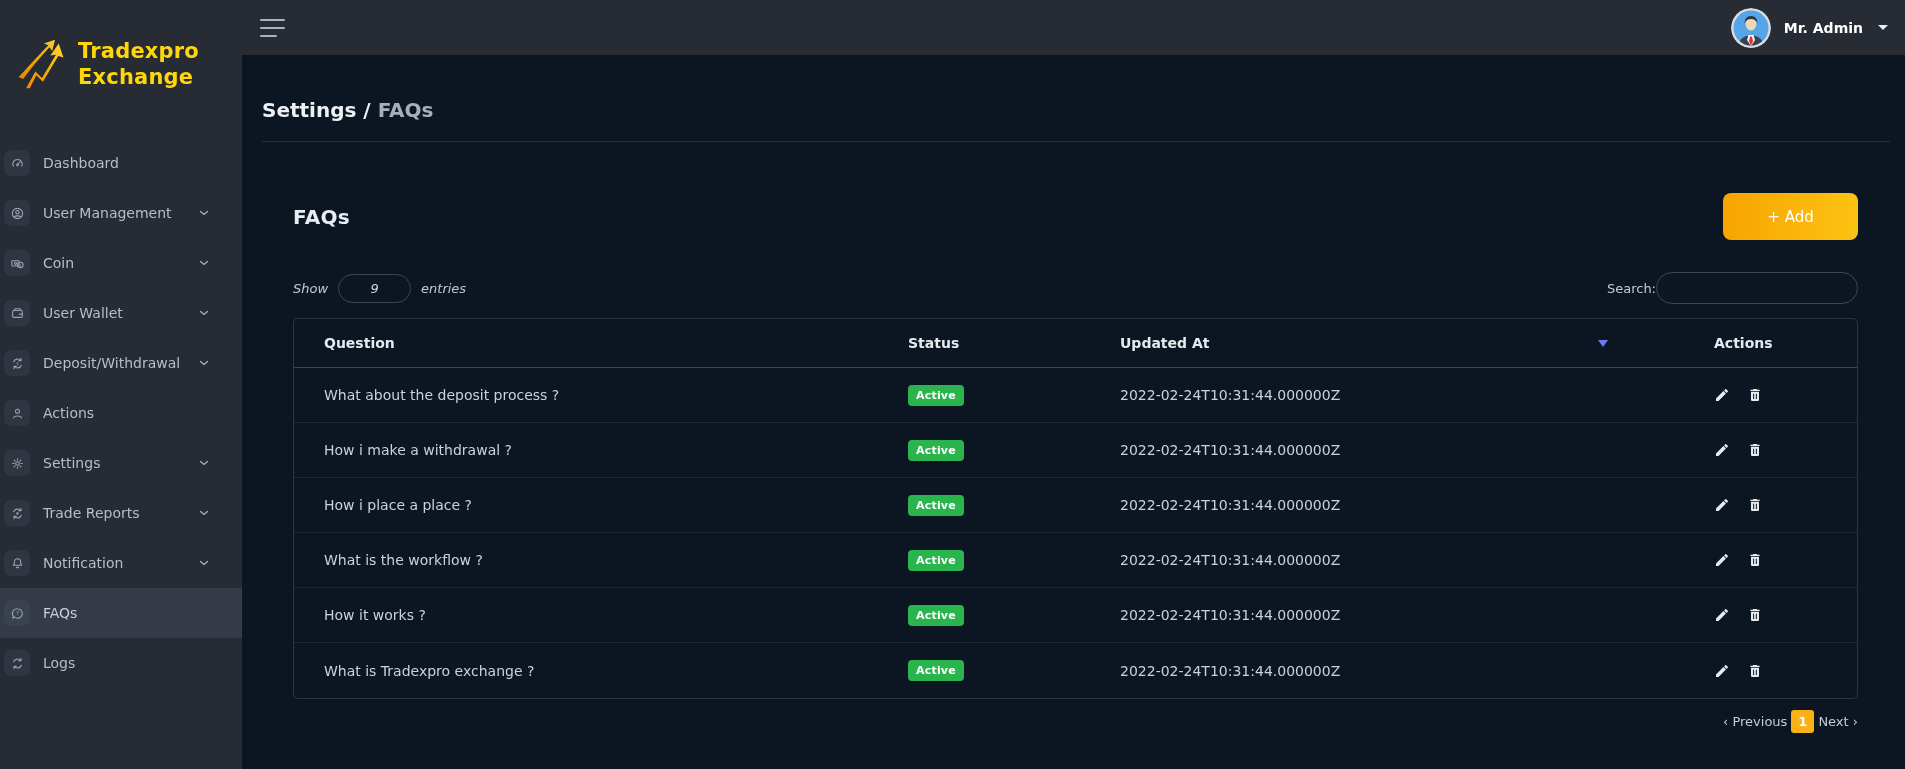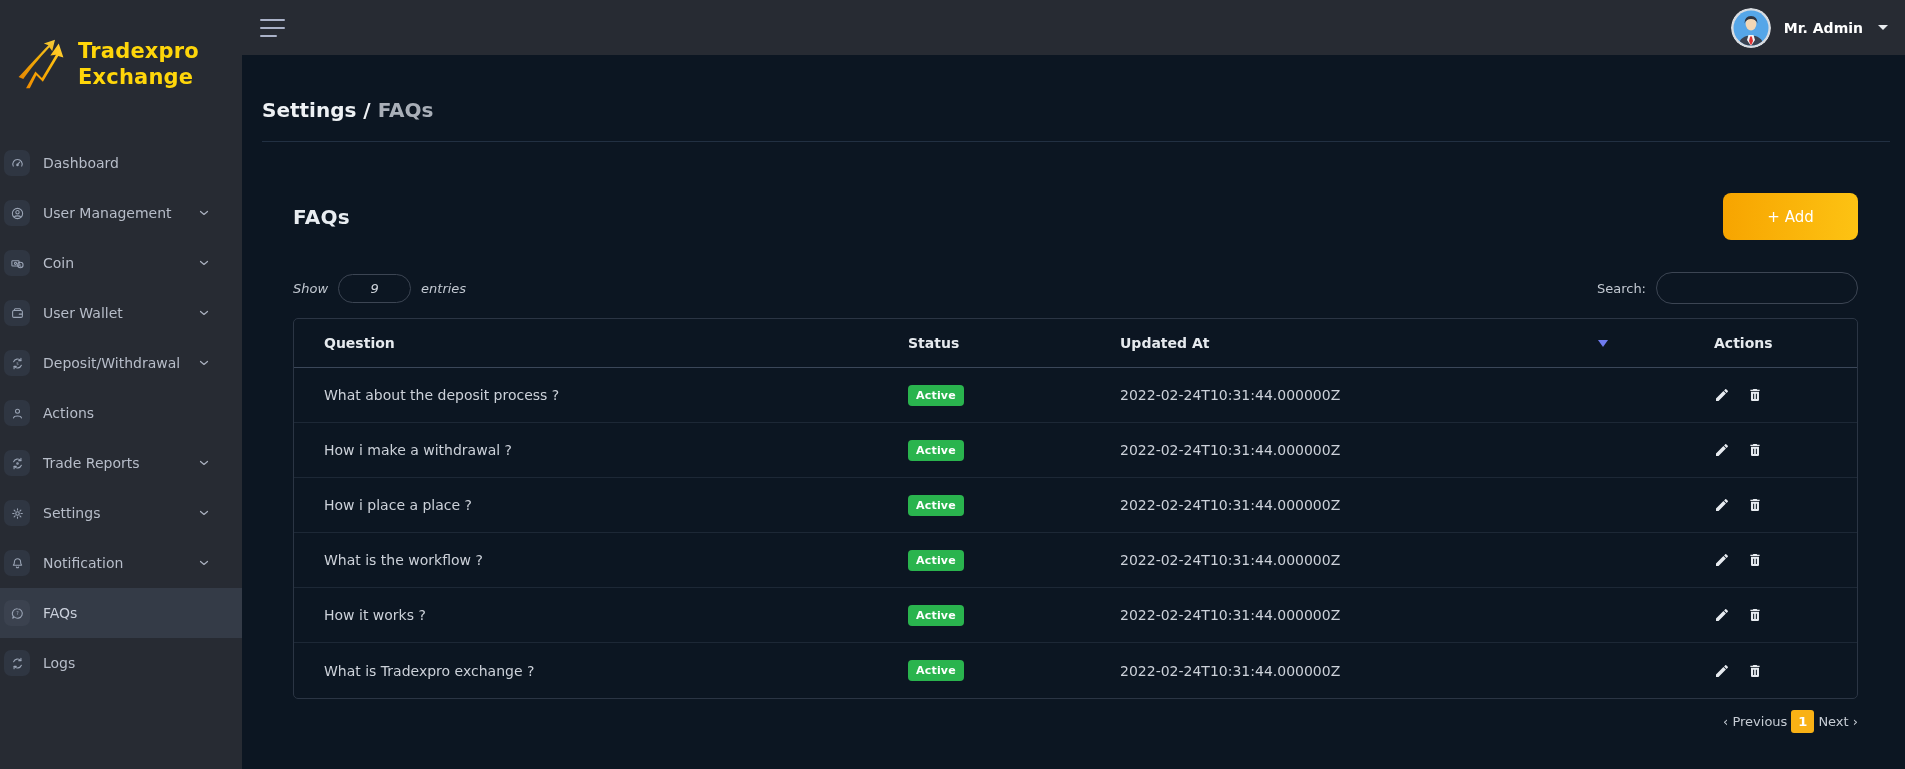--- a/index.html
+++ b/index.html
@@ -52,21 +52,21 @@
 
   
   .panel{margin:0 47px 0 51px;}
   .panel-head{margin-top:51px;height:47px;display:flex;align-items:center;justify-content:space-between;}
   .panel-head h2{font-size:20px;font-weight:700;color:#e9edf1;letter-spacing:.3px;}
   .add-btn{width:135px;height:47px;border:none;border-radius:8px;cursor:pointer;color:#ffffff;font-size:15px;font-weight:400;font-family:inherit;background:linear-gradient(93deg,var(--button-gradient-start) 0%,var(--button-gradient-end) 100%);}
 
   .controls{margin-top:32px;display:flex;align-items:center;justify-content:space-between;height:32px;font-size:13px;color:#c3c9d2;}
   .show-entries{display:flex;align-items:center;gap:10px;font-style:italic;}
   .select-pill{width:73px;height:29px;border:1px solid #3c4553;border-radius:15px;display:flex;align-items:center;justify-content:center;color:#cfd4db;font-size:13px;cursor:pointer;background:transparent;}
-  .search{display:flex;align-items:center;gap:10px;}
+  .search{display:flex;align-items:center;}
   .search-input{width:202px;height:32px;border:1px solid #3c4553;border-radius:16px;background:transparent;outline:none;color:#dfe3e9;font-size:14px;padding:0 14px;font-family:inherit;}
 
   
   .table-card{margin-top:14px;border:1px solid #2b3544;border-radius:5px;overflow:hidden;}
   .trow{display:grid;grid-template-columns:584px 212px 571px 1fr;align-items:center;height:55px;border-bottom:1px solid #1d2836;font-size:14px;color:#ccd1d9;}
   .trow:last-child{border-bottom:none;}
   .thead{height:49px;font-weight:700;color:#e6eaee;border-bottom:1px solid #3b4759;}
   .cell{padding-left:30px;}
   .cell.u{display:flex;align-items:center;}
   .sort{width:0;height:0;border-left:5px solid transparent;border-right:5px solid transparent;border-top:7px solid var(--sort-indicator);margin-left:auto;margin-right:53px;cursor:pointer;}
@@ -190,43 +190,43 @@
               <path d="M5.6 19c1.3-3.9 11.5-3.9 12.8 0"></path>
             </svg>
           </span>
     <span class="side-label">Actions</span>
 
   </div>
 
   <div class="side-item">
     <span class="icon-box">
             <svg viewBox="0 0 24 24" fill="none" stroke="currentColor" stroke-width="1.7" stroke-linecap="round" stroke-linejoin="round">
+              <circle cx="12" cy="12" r="2.8"></circle>
+              <path d="M12 4.3v2.2M12 17.5v2.2M4.3 12h2.2M17.5 12h2.2M6.6 6.6l1.6 1.6M15.8 15.8l1.6 1.6M17.4 6.6l-1.6 1.6M8.2 15.8l-1.6 1.6"></path>
+            </svg>
+          </span>
+    <span class="side-label">Settings</span>
+    <span class="chev">
+      <svg viewBox="0 0 24 24" fill="none" stroke="currentColor" stroke-width="2.4" stroke-linecap="round" stroke-linejoin="round">
+              <path d="M5 9l7 6 7-6"></path>
+            </svg>
+    </span>
+  </div>
+
+  <div class="side-item">
+    <span class="icon-box">
+            <svg viewBox="0 0 24 24" fill="none" stroke="currentColor" stroke-width="1.7" stroke-linecap="round" stroke-linejoin="round">
               <path d="M5.8 9.3a6.9 6.9 0 0 1 11.6-2.1"></path>
               <path d="M17.5 3.8v3.6H14"></path>
               <path d="M18.2 14.7a6.9 6.9 0 0 1-11.6 2.1"></path>
               <path d="M6.5 20.2v-3.6H10"></path>
               <circle cx="12" cy="12" r="1.2"></circle>
             </svg>
           </span>
     <span class="side-label">Trade Reports</span>
-    <span class="chev">
-      <svg viewBox="0 0 24 24" fill="none" stroke="currentColor" stroke-width="2.4" stroke-linecap="round" stroke-linejoin="round">
-              <path d="M5 9l7 6 7-6"></path>
-            </svg>
-    </span>
-  </div>
-
-  <div class="side-item">
-    <span class="icon-box">
-            <svg viewBox="0 0 24 24" fill="none" stroke="currentColor" stroke-width="1.7" stroke-linecap="round" stroke-linejoin="round">
-              <circle cx="12" cy="12" r="2.8"></circle>
-              <path d="M12 4.3v2.2M12 17.5v2.2M4.3 12h2.2M17.5 12h2.2M6.6 6.6l1.6 1.6M15.8 15.8l1.6 1.6M17.4 6.6l-1.6 1.6M8.2 15.8l-1.6 1.6"></path>
-            </svg>
-          </span>
-    <span class="side-label">Settings</span>
     <span class="chev">
       <svg viewBox="0 0 24 24" fill="none" stroke="currentColor" stroke-width="2.4" stroke-linecap="round" stroke-linejoin="round">
               <path d="M5 9l7 6 7-6"></path>
             </svg>
     </span>
   </div>
 
   <div class="side-item">
     <span class="icon-box">
             <svg viewBox="0 0 24 24" fill="none" stroke="currentColor" stroke-width="1.7" stroke-linecap="round" stroke-linejoin="round">

